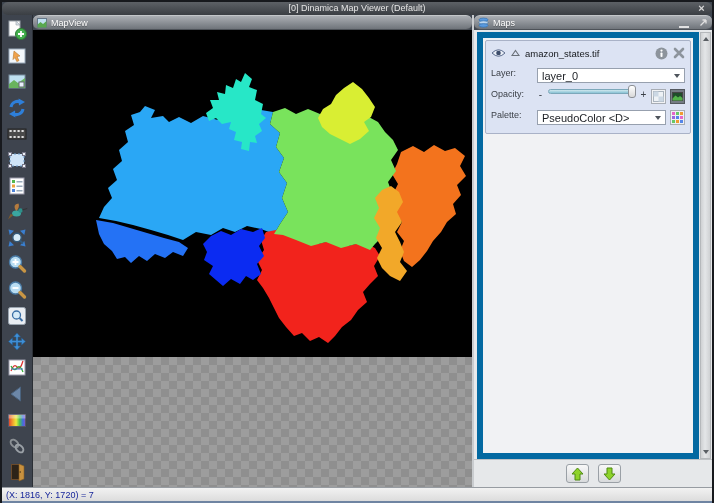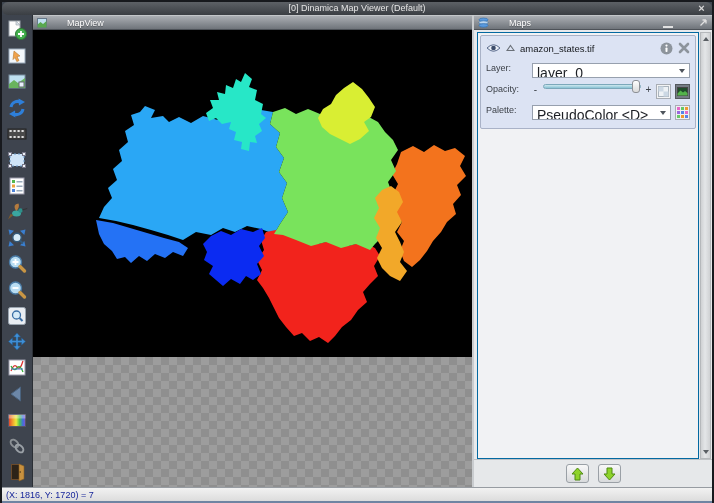--- a/index.html
+++ b/index.html
@@ -12,49 +12,49 @@
 
   
   .main { flex: 1 1 auto; display: flex; min-height: 0; }
 
   
   .toolbar { width: 30px; background: #3e444e; display: flex; flex-direction: column; align-items: center; padding-top: 3px; gap: 3px; flex: 0 0 30px; }
   .tb-btn { width: 24px; height: 23px; display: flex; align-items: center; justify-content: center; }
 
   
   .mapview-panel { width: 440px; flex: 0 0 440px; display: flex; flex-direction: column; border-left: 1px solid #2b2f35; }
-  .panel-header { height: 15px; flex: 0 0 15px; background: linear-gradient(#abafb4, #6f747a); border-bottom: 1px solid #4d5258; border-top: 1px solid #c3c6c9; color: #fff; font-size: 9px; display: flex; align-items: center; padding: 0 4px; gap: 20px; text-shadow: 0 1px 1px rgba(0,0,0,.35); }
+  .panel-header { height: 15px; flex: 0 0 15px; background: linear-gradient(#abafb4, #6f747a); border-bottom: 1px solid #4d5258; border-top: 1px solid #c3c6c9; color: #fff; font-size: 9px; display: flex; align-items: center; padding: 0 4px; gap: 4px; text-shadow: 0 1px 1px rgba(0,0,0,.35); border-radius: 6px; }
   .map-canvas { height: 327px; flex: 0 0 327px; background: #000; position: relative; }
   .map-canvas svg { position: absolute; left: 0; top: 0; }
   .checker { flex: 1 1 auto; background-color: #8f8f8f;
     background-image:
       linear-gradient(45deg, #9d9d9d 25%, transparent 25%, transparent 75%, #9d9d9d 75%),
       linear-gradient(45deg, #9d9d9d 25%, transparent 25%, transparent 75%, #9d9d9d 75%);
     background-size: 16px 16px; background-position: 0 0, 8px 8px; }
 
   
   .maps-panel { flex: 1 1 auto; display: flex; flex-direction: column; border-left: 2px solid #c9cccf; min-width: 0; }
   .maps-header { justify-content: center; }
   .maps-header .spacer { flex: 1; }
   .hdr-min { width: 10px; height: 10px; border-bottom: 2px solid #e2e2e2; margin-right: 6px; }
   .maps-body { flex: 1 1 auto; background: #e7e9eb; display: flex; padding: 2px 1px 0 3px; min-height: 0; }
-  .list-viewport { flex: 1 1 auto; background: #f1f2f4; border: 1px solid #0369a1; position: relative; min-width: 0; }
+  .list-viewport { flex: 1 1 auto; background: #f1f2f4; border: 6px solid #0369a1; position: relative; min-width: 0; }
   .vscrollbar { flex: 0 0 11px; margin-left: 1px; background: linear-gradient(90deg,#cfd1d3,#e4e6e8 45%,#cfd1d3); border: 1px solid #b5b8bb; position: relative; }
   .sb-arrow { position: absolute; left: 0; width: 9px; height: 10px; display: flex; align-items: center; justify-content: center; }
   .sb-up { top: 1px; } .sb-down { bottom: 1px; }
   .tri-up { width: 0; height: 0; border-left: 3px solid transparent; border-right: 3px solid transparent; border-bottom: 4px solid #5a5f64; }
   .tri-down { width: 0; height: 0; border-left: 3px solid transparent; border-right: 3px solid transparent; border-top: 4px solid #5a5f64; }
 
   
   .layer-card { margin: 2px; background: #dce3f3; border: 1px solid #a9b2c7; border-radius: 2px; padding: 3px 5px 8px 5px; }
   .card-head { display: flex; align-items: center; gap: 5px; height: 18px; }
   .card-title { font-size: 9.5px; color: #15181c; flex: 1; }
   .form-row { display: flex; margin-top: 6px; gap: 4px; }
   .form-label { width: 42px; font-size: 9px; color: #3a3f46; flex: 0 0 42px; }
-  .dropdown { flex: 1 1 auto; height: 15px; background: #fff; border: 1px solid #97a0ae; font-size: 14px; color: #1c1f24; padding: 1px 16px 1px 4px; position: relative; white-space: nowrap; overflow: hidden; }
+  .dropdown { flex: 1 1 auto; height: 15px; background: #fff; border: 1px solid #97a0ae; font-size: 11px; color: #1c1f24; padding: 1px 16px 1px 4px; position: relative; white-space: nowrap; overflow: hidden; }
   .dd-arrow { position: absolute; right: 4px; top: 5px; width: 0; height: 0; border-left: 3px solid transparent; border-right: 3px solid transparent; border-top: 4px solid #4e545c; }
   .palette-btn { flex: 0 0 15px; width: 15px; height: 15px; background: #eef0f3; border: 1px solid #a8adb4; display: flex; align-items: center; justify-content: center; }
   .pal-grid { display: grid; grid-template-columns: repeat(3, 3px); grid-auto-rows: 3px; gap: 1px; }
   .opacity-row .sign { font-size: 10px; color: #3a3f46; width: 7px; text-align: center; }
   .slider-track { flex: 1 1 auto; height: 5px; border-radius: 3px; background: linear-gradient(#cfe8ee, #88c2d4); border: 1px solid #7ca8ba; position: relative; }
   .slider-handle { position: absolute; left: 92%; top: -5px; width: 8px; height: 13px; background: linear-gradient(#ffffff, #d9d9d9); border: 1px solid #8d9095; border-radius: 3px; }
   .mini-btn { flex: 0 0 15px; width: 15px; height: 15px; border: 1px solid #a8adb4; background: #f2f3f5; display: flex; align-items: center; justify-content: center; }
   .mini-btn.pressed { background: #757c84; border-color: #53585e; }
 
   

